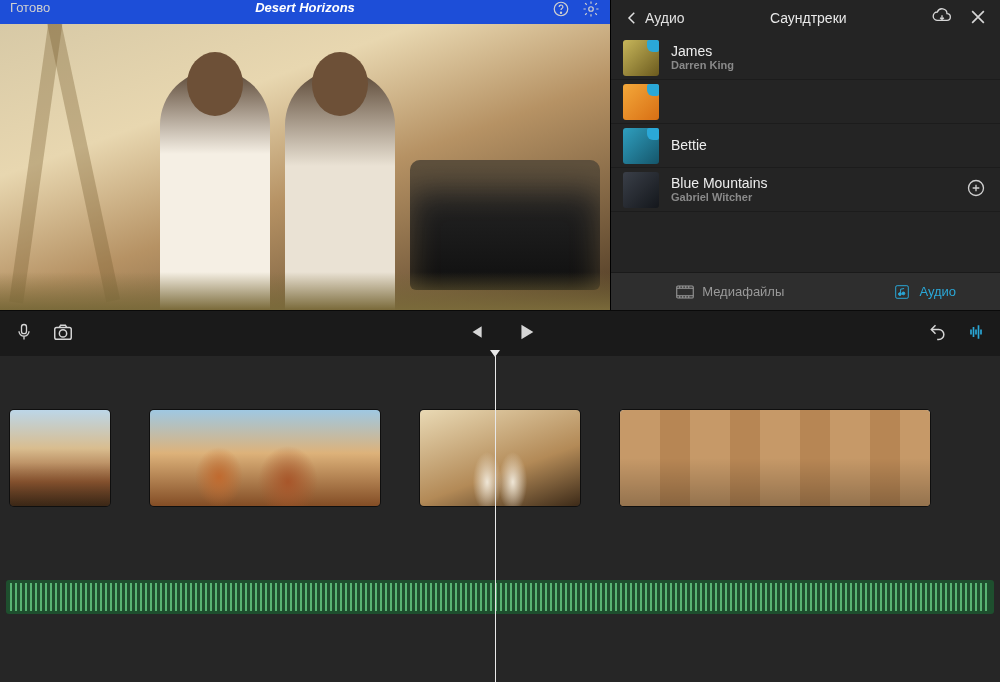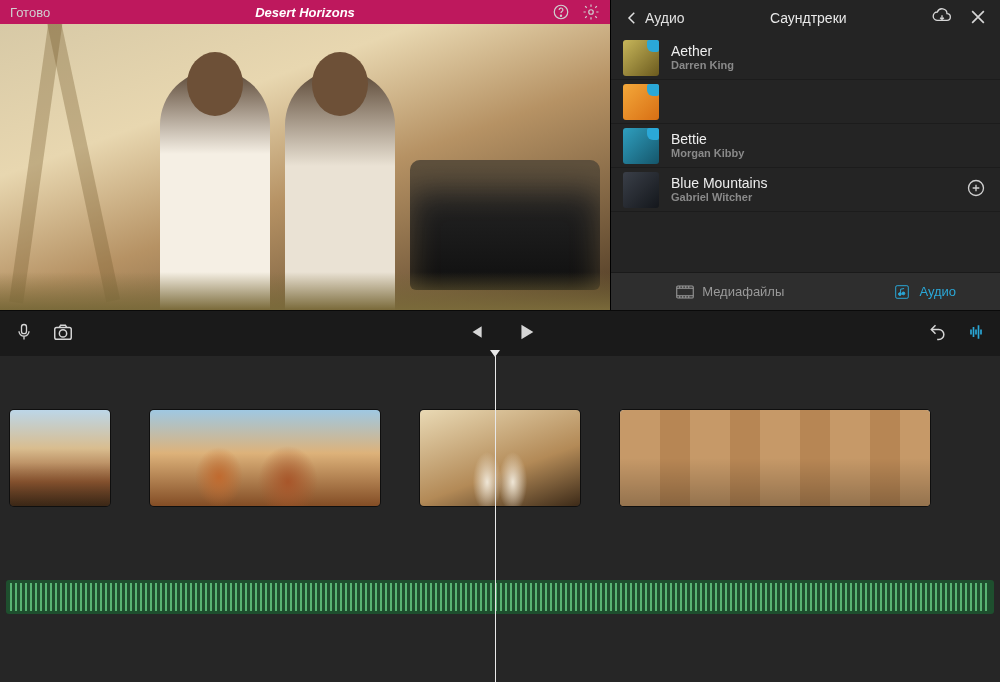--- a/index.html
+++ b/index.html
@@ -24,25 +24,24 @@
     flex: 1;
     background: #000;
     position: relative;
     display: flex;
     flex-direction: column;
   }
 
   .preview-header {
     height: 24px;
     display: flex;
-    align-items: center;
     justify-content: space-between;
     padding: 0 10px;
     font-size: 13px;
-    background: #be185d;
+    background: #1d4ed8;
     color: #fff;
   }
   .preview-header .left  { width: 140px; text-align: left; }
   .preview-header .center{ flex:1; text-align: center; font-weight: 600; font-style: italic;}
   .preview-header .right { width: 140px; text-align: right; display:flex; gap:12px; justify-content:flex-end;}
   .icon-btn { color:#d0d0d0; cursor:pointer; }
 
   .preview-video {
     flex: 1;
     background: linear-gradient(160deg, #d7c9a6 0%, #e8d7b0 30%, #b69264 55%, #4e3a24 100%);
@@ -334,36 +333,35 @@
       </div>
     </div>
 
 
     <div class="track-list" id="track-list">
         <div class="track-row">
           <div class="track-thumb tc0">
             <div class="dl-badge"></div>
           </div>
           <div class="track-text">
-            <div class="t-title">Aether</div>
+            <div class="t-title">James</div>
             <div class="t-artist">Darren King</div>
           </div>
         </div>
         <div class="track-row dim">
           <div class="track-thumb tc1">
             <div class="dl-badge"></div>
           </div>
         </div>
         <div class="track-row">
           <div class="track-thumb tc2">
             <div class="dl-badge"></div>
           </div>
           <div class="track-text">
             <div class="t-title">Bettie</div>
-            <div class="t-artist">Morgan Kibby</div>
           </div>
         </div>
         <div class="track-row">
           <div class="track-thumb tc3"></div>
           <div class="track-text">
             <div class="t-title">Blue Mountains</div>
             <div class="t-artist">Gabriel Witcher</div>
           </div>
           <div class="plus-btn"><svg class="ic20" viewBox="0 0 24 24" fill="none" stroke="currentColor" stroke-width="1.6">
               <circle cx="12" cy="12" r="9"></circle>

